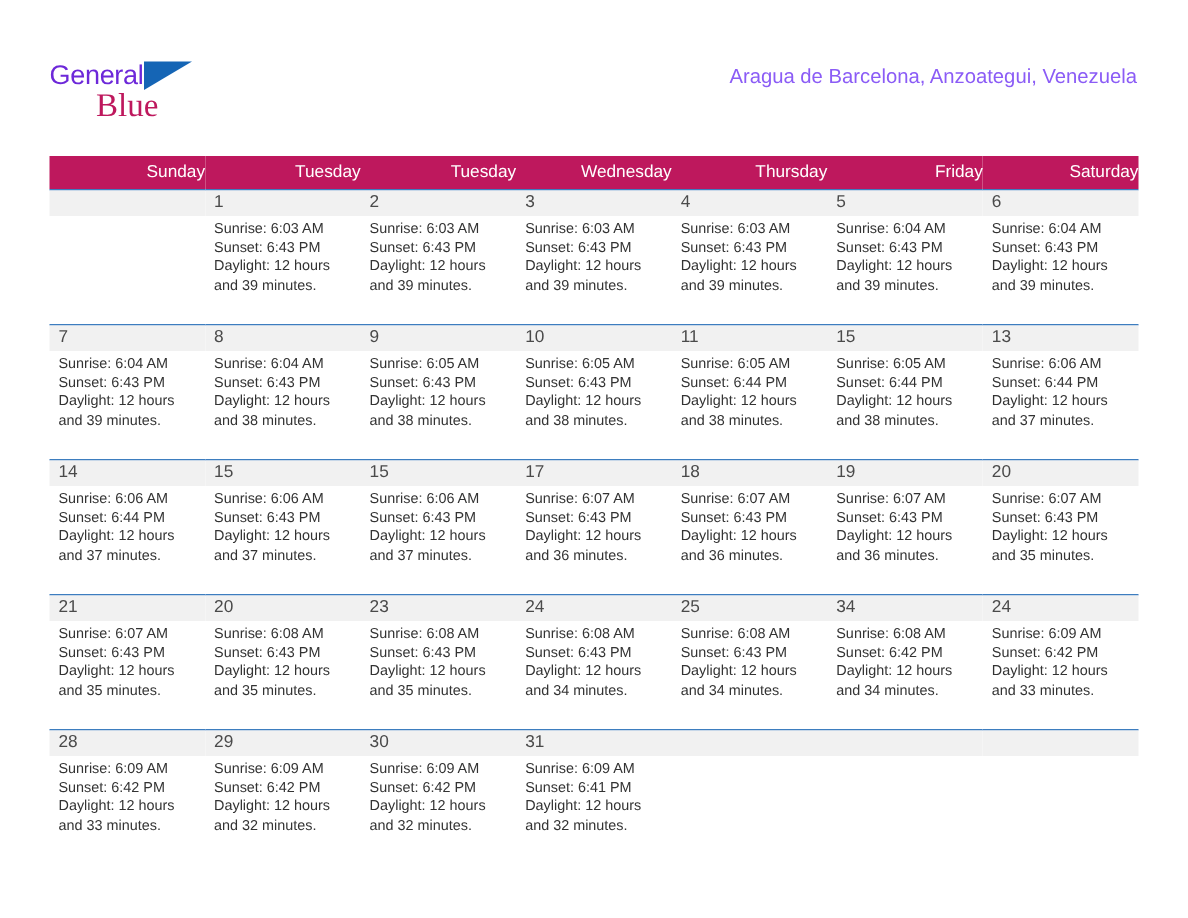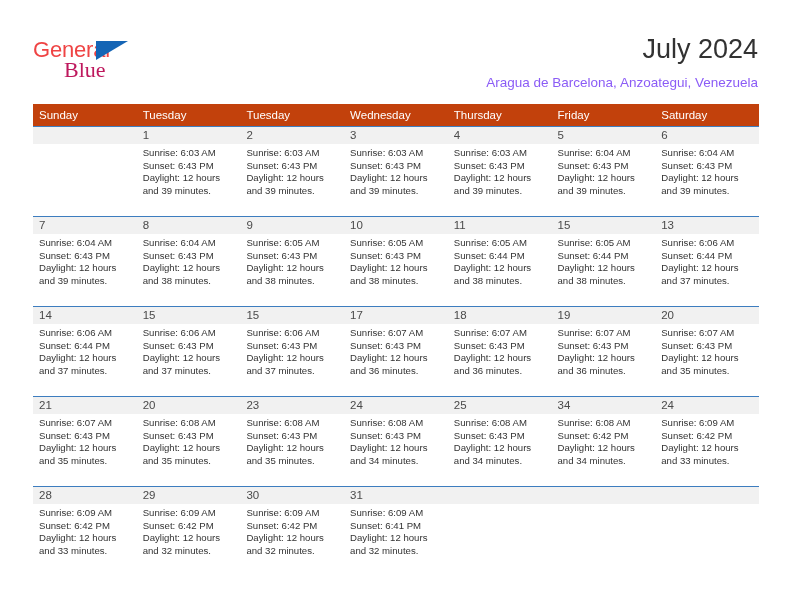--- a/index.html
+++ b/index.html
@@ -30,22 +30,22 @@
   .logo {
     position: absolute;
     left: 33px;
     top: 38px;
     width: 130px;
     height: 46px;
   }
   .logo-general {
     position: absolute;
     left: 0; top: 0;
-    font-size: 22px;
-    color: #ef4444;
+    font-size: 18px;
+    color: #6d28d9;
     letter-spacing: -0.2px;
     line-height: 24px;
     font-family: "Liberation Sans", sans-serif;
   }
   .logo-triangle {
     position: absolute;
     left: 63px;
     top: 3px;
     width: 0; height: 0;
     border-left: 32px solid #1565b5;
@@ -84,25 +84,25 @@
   
   .calendar {
     position: absolute;
     left: 33px;
     top: 104px;
     width: 726px;
     border-collapse: collapse;
     table-layout: fixed;
   }
   .calendar th {
-    background: #c2410c;
+    background: #be185d;
     color: #ffffff;
     font-size: 11.5px;
     font-weight: normal;
-    text-align: left;
+    text-align: right;
     padding: 5px 0 5px 6px;
     height: 22px;
     border: none;
   }
   .calendar td {
     vertical-align: top;
     padding: 0;
     border: none;
     width: 103.71px;
     height: 90px;
@@ -143,21 +143,20 @@
 
   <div class="header">
 
     <div class="logo">
       <span class="logo-general">General</span>
       <span class="logo-triangle"></span>
       <span class="logo-blue">Blue</span>
     </div>
 
     <div class="title-block">
-      <div class="cal-title">July 2024</div>
       <div class="cal-subtitle">Aragua de Barcelona, Anzoategui, Venezuela</div>
     </div>
 
   </div>
 
   <table class="calendar">
     <thead>
       <tr>
         <th>Sunday</th>
         <th>Tuesday</th>

